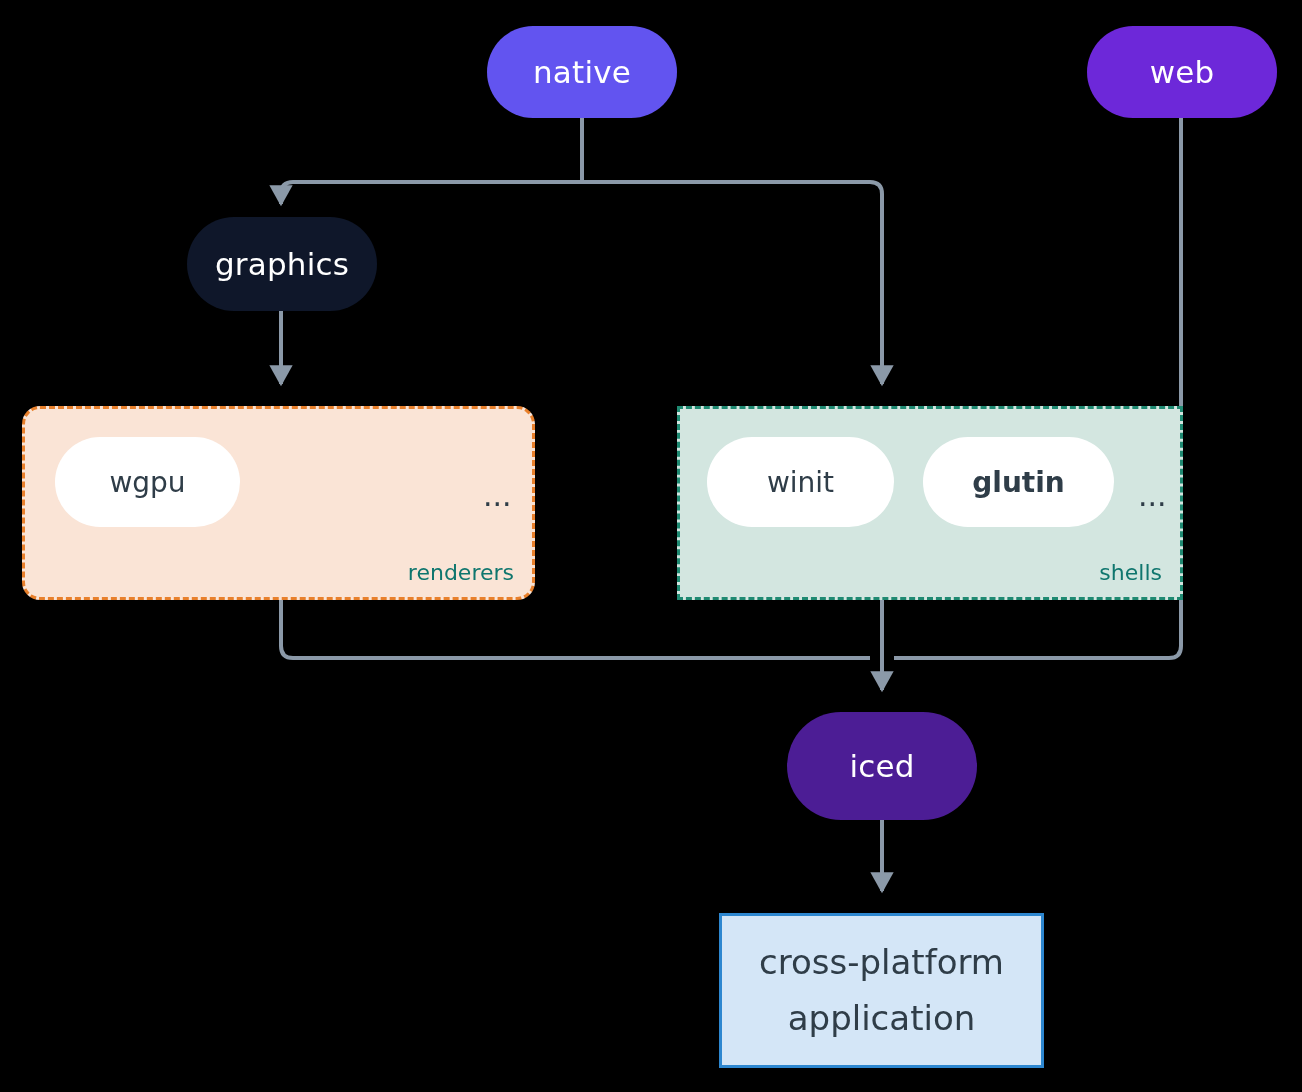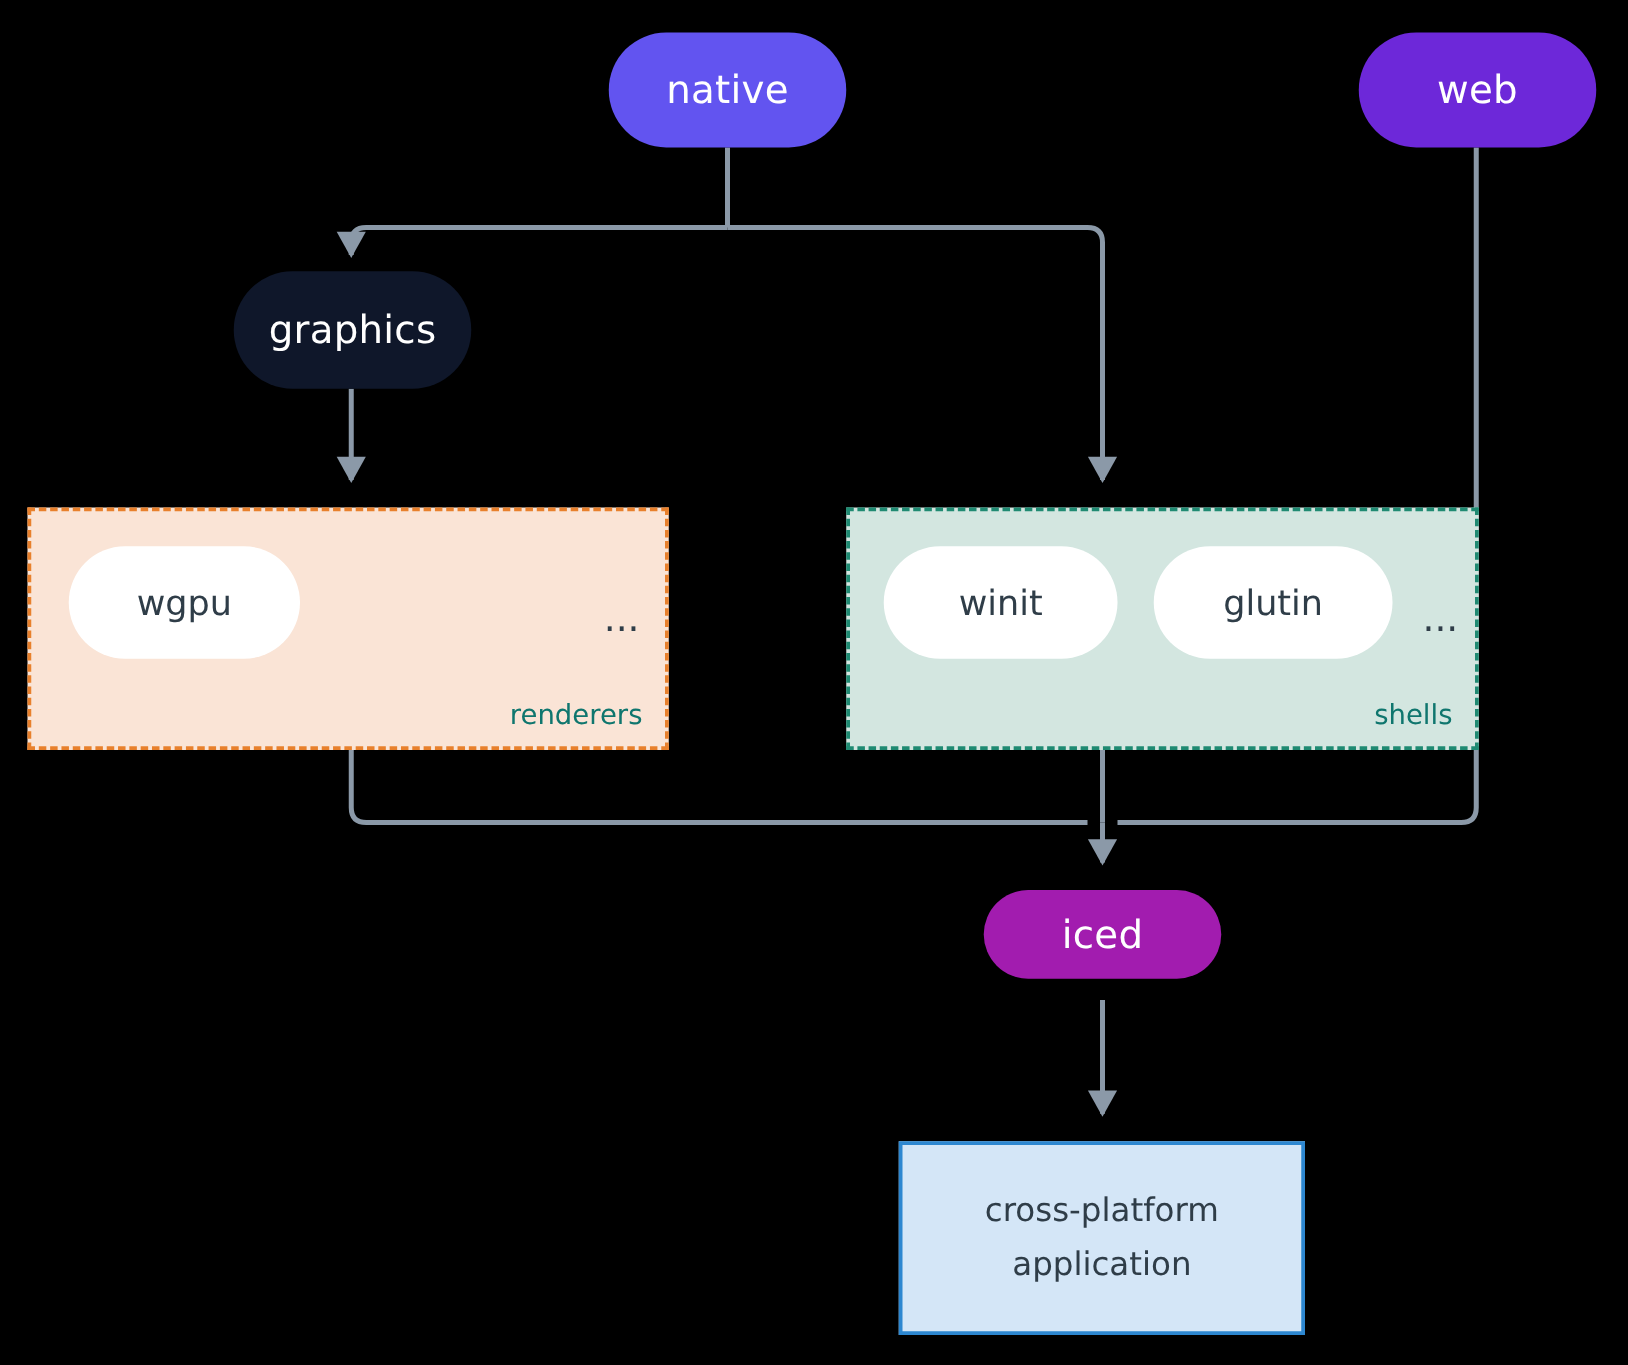--- a/index.html
+++ b/index.html
@@ -48,36 +48,37 @@
     width: 190px; height: 92px;
     background: #6d28d9;
   }
   #node-graphics {
     left: 187px;  top: 217px;
     width: 190px; height: 94px;
     background: #0f172a;
   }
   #node-iced {
     left: 787px;  top: 712px;
-    width: 190px; height: 71px;
-    background: #a21caf;
+    width: 190px; height: 108px;
+    background: #4c1d95;
   }
 
   
   .group-box {
     position: absolute;
     box-sizing: border-box;
     border-style: dashed;
     border-width: 3px;
   }
   #group-renderers {
     left: 22px;  top: 406px;
     width: 513px; height: 194px;
     background: #FAE4D6;
     border-color: #E8802C;
+    border-radius: 18px;
   }
   #group-shells {
     left: 629px; top: 406px;
     width: 506px; height: 194px;
     background: #D3E6E0;
     border-color: #1F8A72;
     margin-left: 48px;
   }
 
   .group-label {
@@ -110,37 +111,37 @@
     white-space: nowrap;
   }
 
   
   #pill-wgpu  { left: 30px;  top: 28px; width: 185px; height: 90px; }
   #pill-glow  { left: 240px; top: 28px; width: 195px; height: 90px; }
   #ell-renderers { left: 458px; top: 72px; }
 
   
   #pill-winit  { left: 27px;  top: 28px; width: 187px; height: 90px; }
-  #pill-glutin { left: 243px; top: 28px; width: 191px; height: 90px; }
+  #pill-glutin { left: 243px; top: 28px; width: 191px; height: 90px; font-weight: bold; }
   #ell-shells  { left: 458px; top: 72px; }
 
   
   #node-application {
     position: absolute;
     left: 719px; top: 913px;
     width: 325px; height: 155px;
     background: #D4E6F7;
     border: 3px solid #2D87D0;
     box-sizing: border-box;
     display: flex;
     flex-direction: column;
     align-items: center;
     justify-content: center;
     color: #2F3D48;
-    font-size: 26px;
+    font-size: 34px;
     line-height: 1.62;
     text-align: center;
   }
 </style>
 </head>
 <body>
 
 <div id="canvas">
 
   <svg id="edges" viewBox="0 0 1302 1092" width="1302" height="1092">

